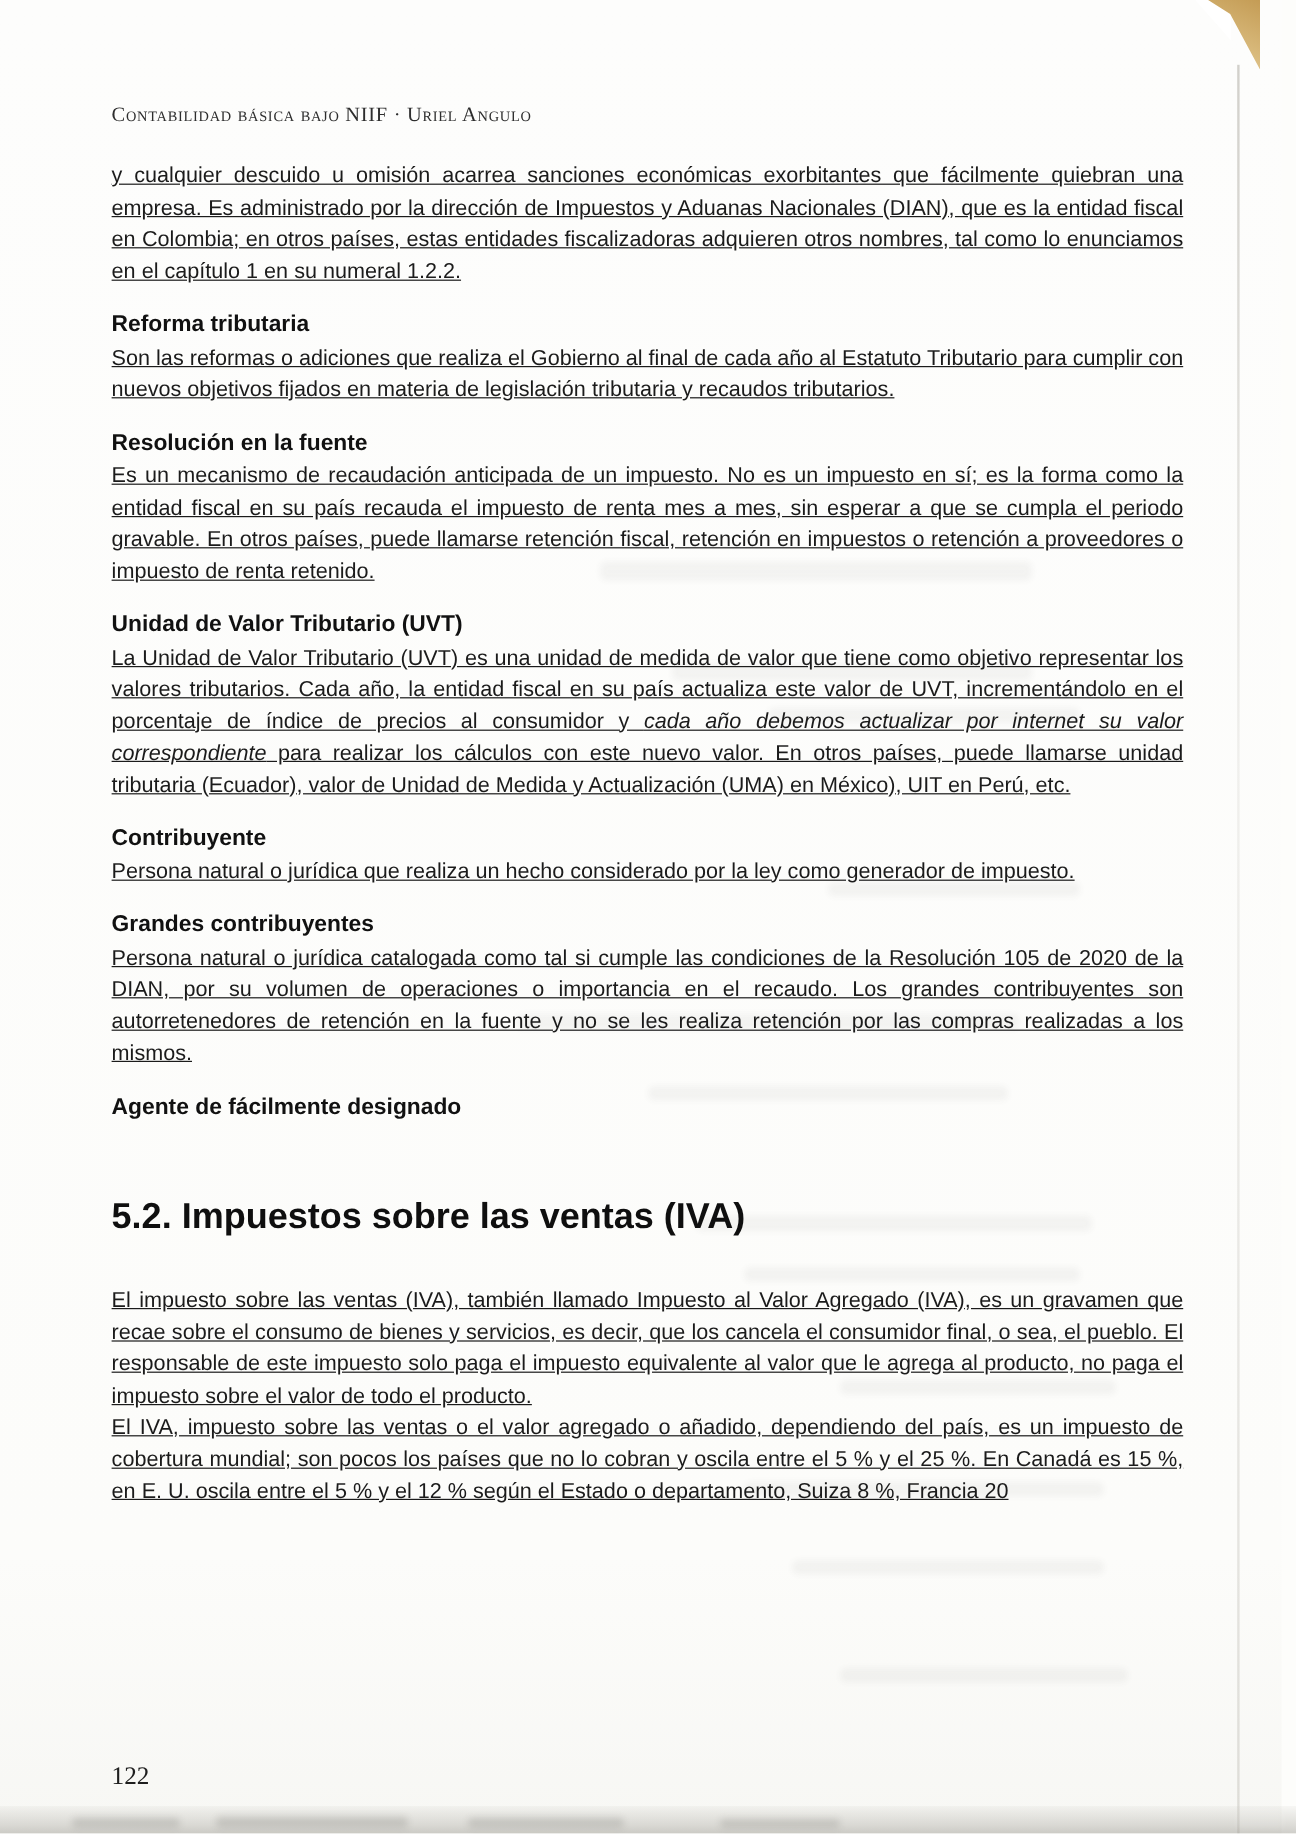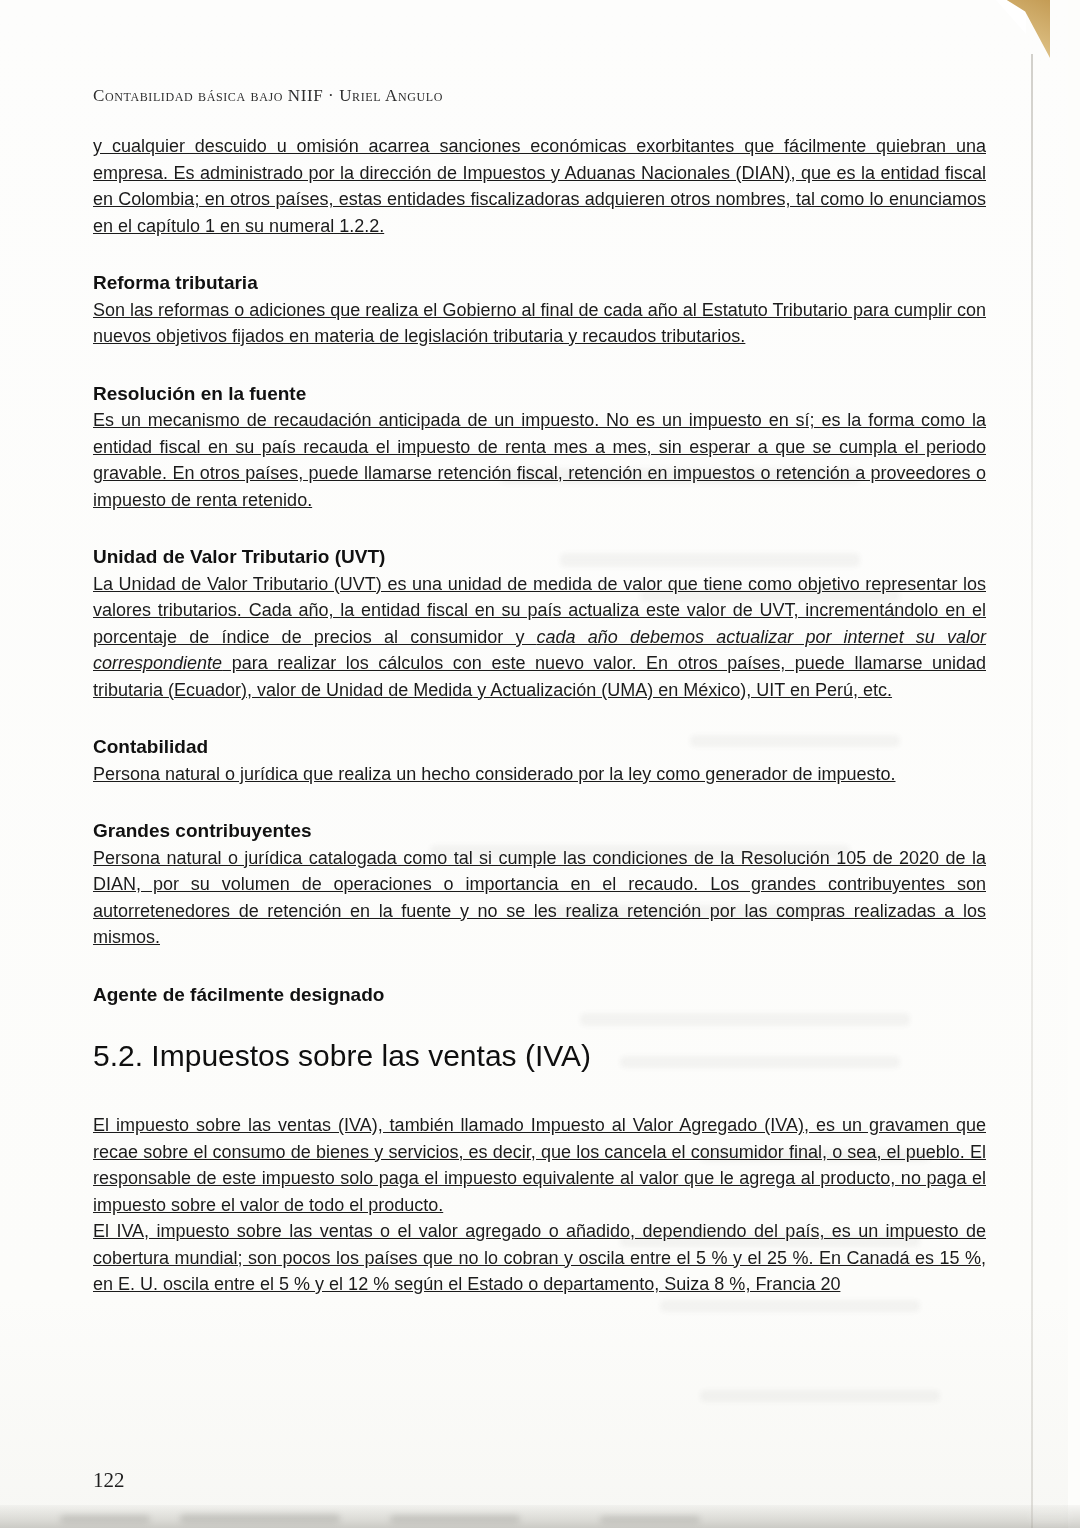--- a/index.html
+++ b/index.html
@@ -34,34 +34,34 @@
     margin: 0 0 27px 0;
   }
   p.body-text {
     margin: 0;
     font-size: 18px;
     line-height: 26.5px;
     text-align: justify;
     color: #1b1b1b;
     text-decoration: underline;
   }
-  .def-section { margin-top: 31px; }
+  .def-section { margin-top: 19px; }
   .def-title {
     margin: 0;
     font-size: 19px;
     line-height: 26.5px;
     font-weight: bold;
     color: #111;
   }
   .italic { font-style: italic; }
   .big-heading {
-    margin: 28px 0 36px 0;
+    margin: 58px 0 36px 0;
     font-size: 30px;
     line-height: 40px;
-    font-weight: normal;
+    font-weight: bold;
     color: #0f0f0f;
   }
   .para-gap { margin-top: 27px; }
   .page-number {
     position: absolute;
     left: 93px;
     top: 1468px;
     font-family: "Liberation Serif", serif;
     font-size: 21px;
     color: #1e1e1e;
@@ -157,21 +157,21 @@
       <h4 class="def-title">Resolución en la fuente</h4>
       <p class="body-text">Es un mecanismo de recaudación anticipada de un impuesto. No es un impuesto en sí; es la forma como la entidad fiscal en su país recauda el impuesto de renta mes a mes, sin esperar a que se cumpla el periodo gravable. En otros países, puede llamarse retención fiscal, retención en impuestos o retención a proveedores o impuesto de renta retenido.</p>
     </div>
 
     <div class="def-section">
       <h4 class="def-title">Unidad de Valor Tributario (UVT)</h4>
       <p class="body-text"><span>La Unidad de Valor Tributario (UVT) es una unidad de medida de valor que tiene como objetivo representar los valores tributarios. Cada año, la entidad fiscal en su país actualiza este valor de UVT, incrementándolo en el porcentaje de índice de precios al consumidor y </span><span class="italic">cada año debemos actualizar por internet su valor correspondiente</span><span> para realizar los cálculos con este nuevo valor. En otros países, puede llamarse unidad tributaria (Ecuador), valor de Unidad de Medida y Actualización (UMA) en México), UIT en Perú, etc.</span></p>
     </div>
 
     <div class="def-section">
-      <h4 class="def-title">Contabilidad</h4>
+      <h4 class="def-title">Contribuyente</h4>
       <p class="body-text">Persona natural o jurídica que realiza un hecho considerado por la ley como generador de impuesto.</p>
     </div>
 
     <div class="def-section">
       <h4 class="def-title">Grandes contribuyentes</h4>
       <p class="body-text">Persona natural o jurídica catalogada como tal si cumple las condiciones de la Resolución 105 de 2020 de la DIAN, por su volumen de operaciones o importancia en el recaudo. Los grandes contribuyentes son autorretenedores de retención en la fuente y no se les realiza retención por las compras realizadas a los mismos.</p>
     </div>
 
     <div class="def-section">
       <h4 class="def-title">Agente de fácilmente designado</h4>

